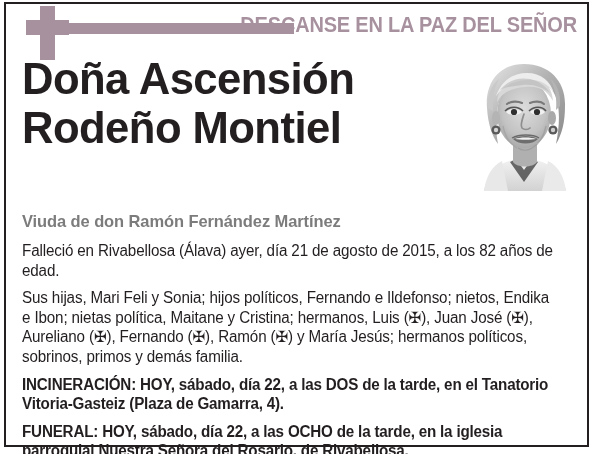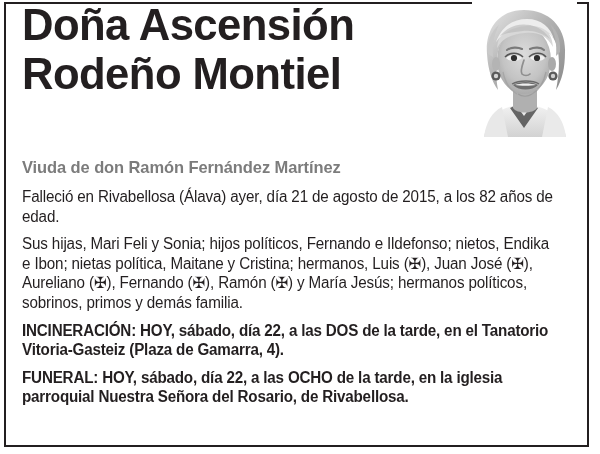--- a/index.html
+++ b/index.html
@@ -89,21 +89,21 @@
     letter-spacing: -0.2px;
     color: #a8919f;
     white-space: nowrap;
     transform: scaleX(0.93);
     transform-origin: right center;
   }
 
   
   .name-row {
     position: relative;
-    margin-top: 0;
+    margin-top: 8px;
     height: 140px;
   }
   .deceased-name {
     position: absolute;
     left: 10px;
     top: -2px;
     width: 450px;
     font-family: "Liberation Sans Narrow", "Liberation Sans", sans-serif;
     font-size: 45px;
     line-height: 49px;
@@ -160,20 +160,28 @@
 </style>
 </head>
 <body>
 
 <div class="obituary-frame">
 
   <div class="frame-border"></div>
 
   <div class="inner">
 
+    <div class="header-band">
+      <div class="cross-icon">
+        <div class="bar-v"></div>
+        <div class="bar-h"></div>
+      </div>
+      <div class="header-rule"></div>
+      <div class="header-title">DESCANSE EN LA PAZ DEL SEÑOR</div>
+    </div>
 
     <div class="name-row">
 
       <div class="deceased-name">
         <div>Doña Ascensión</div>
         <div>Rodeño Montiel</div>
       </div>
 
       <div class="portrait">
         <svg width="105" height="135" viewBox="0 0 105 135" xmlns="http://www.w3.org/2000/svg">

